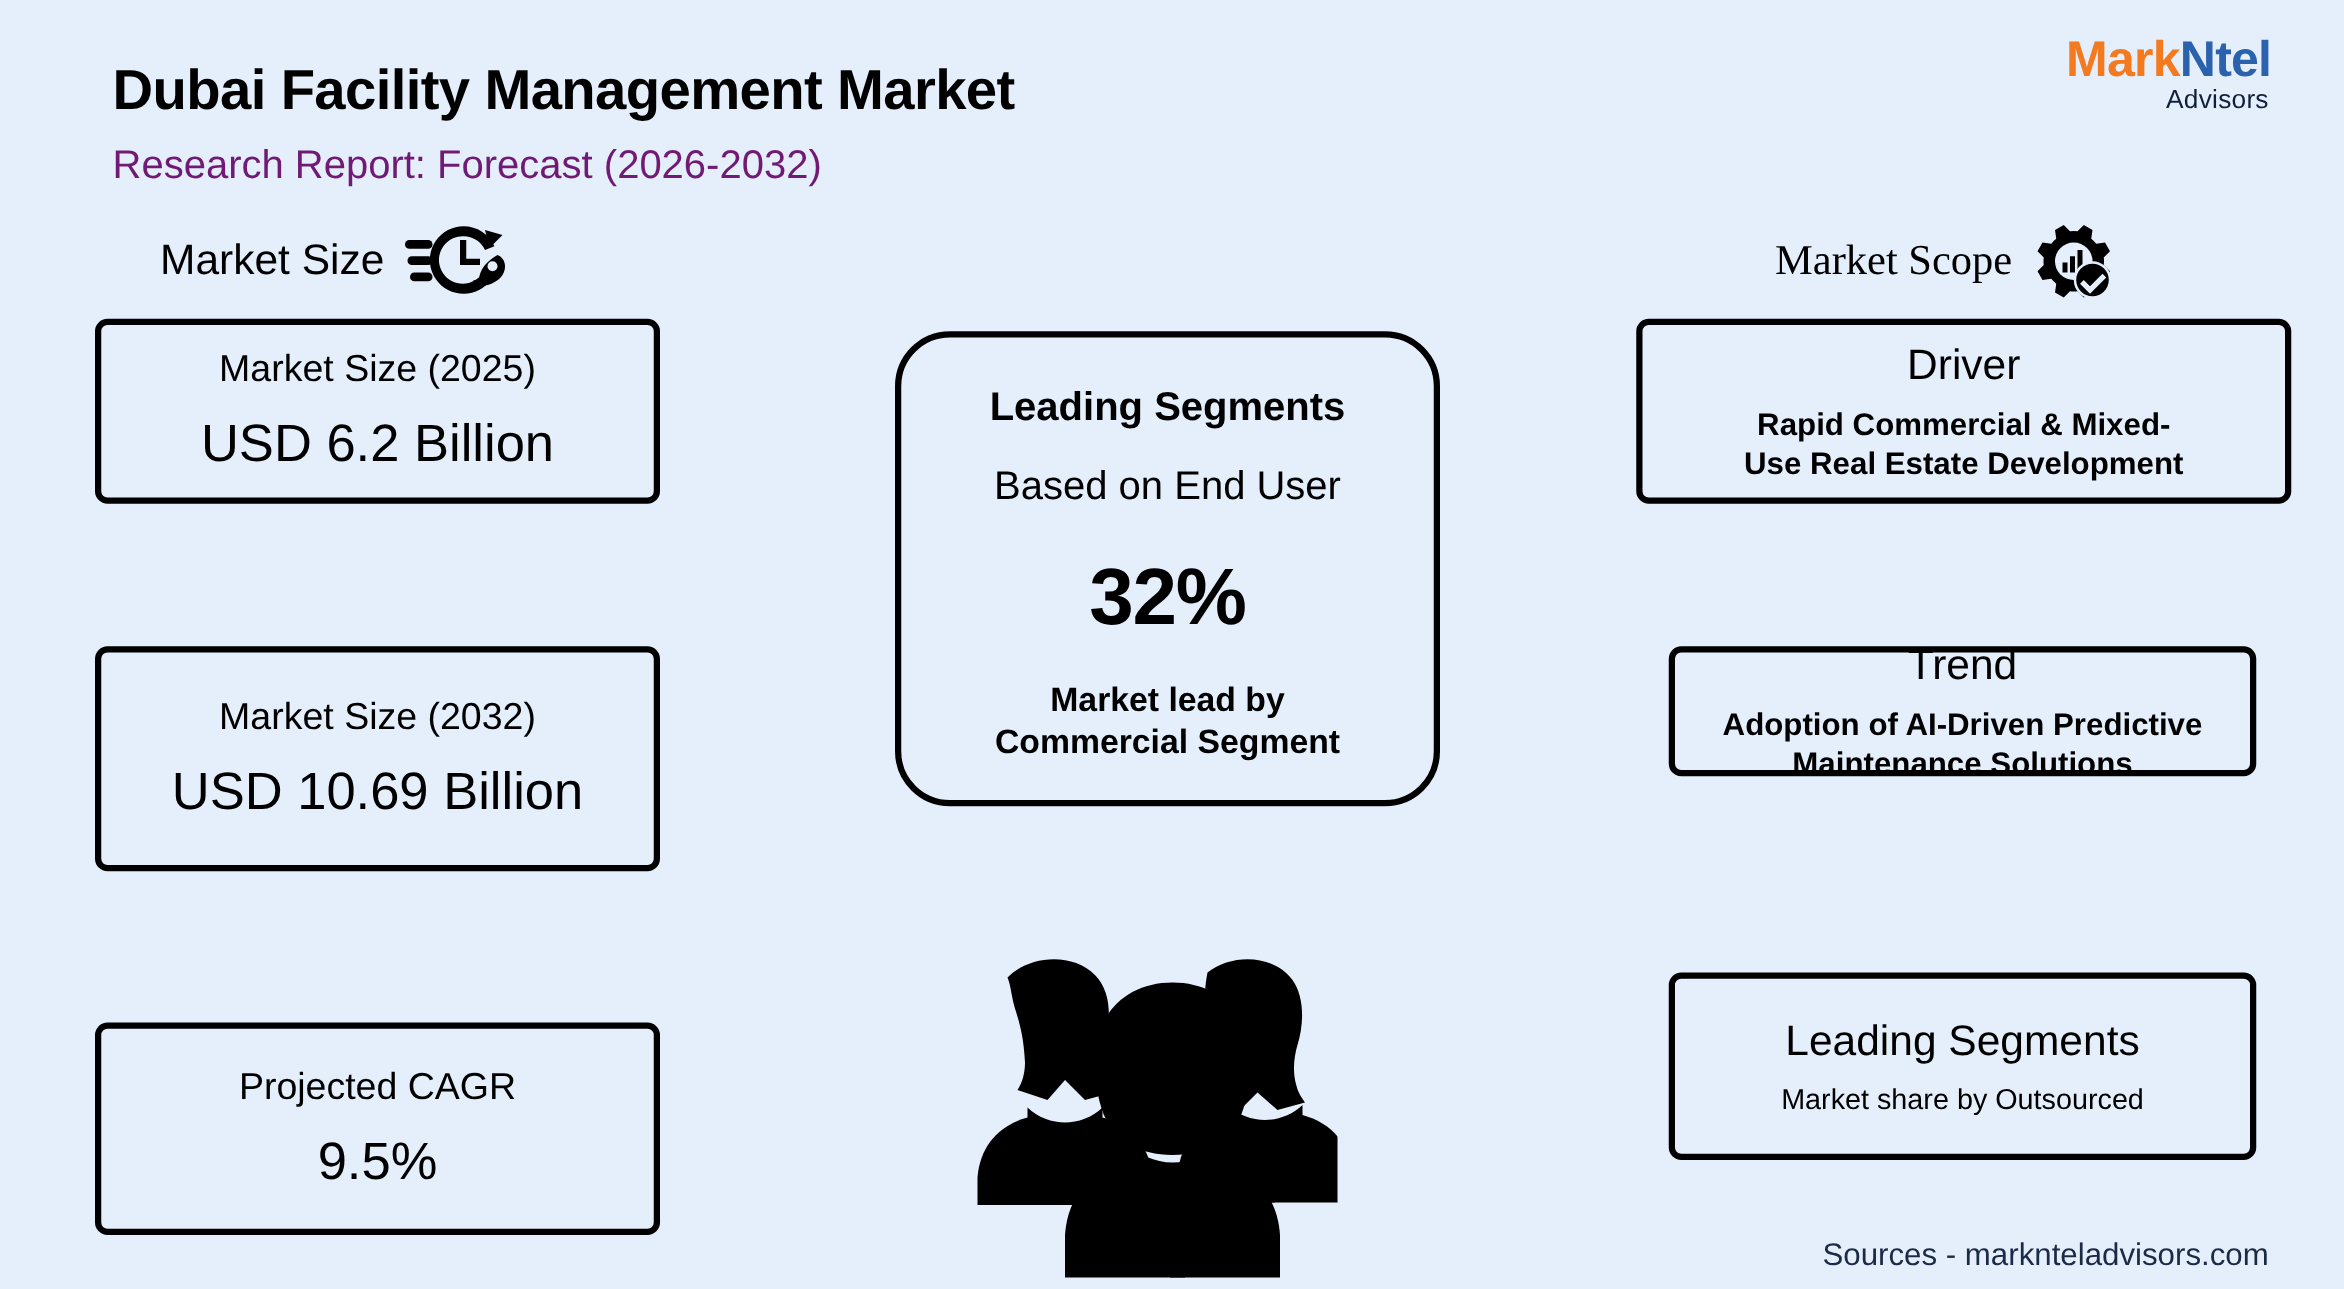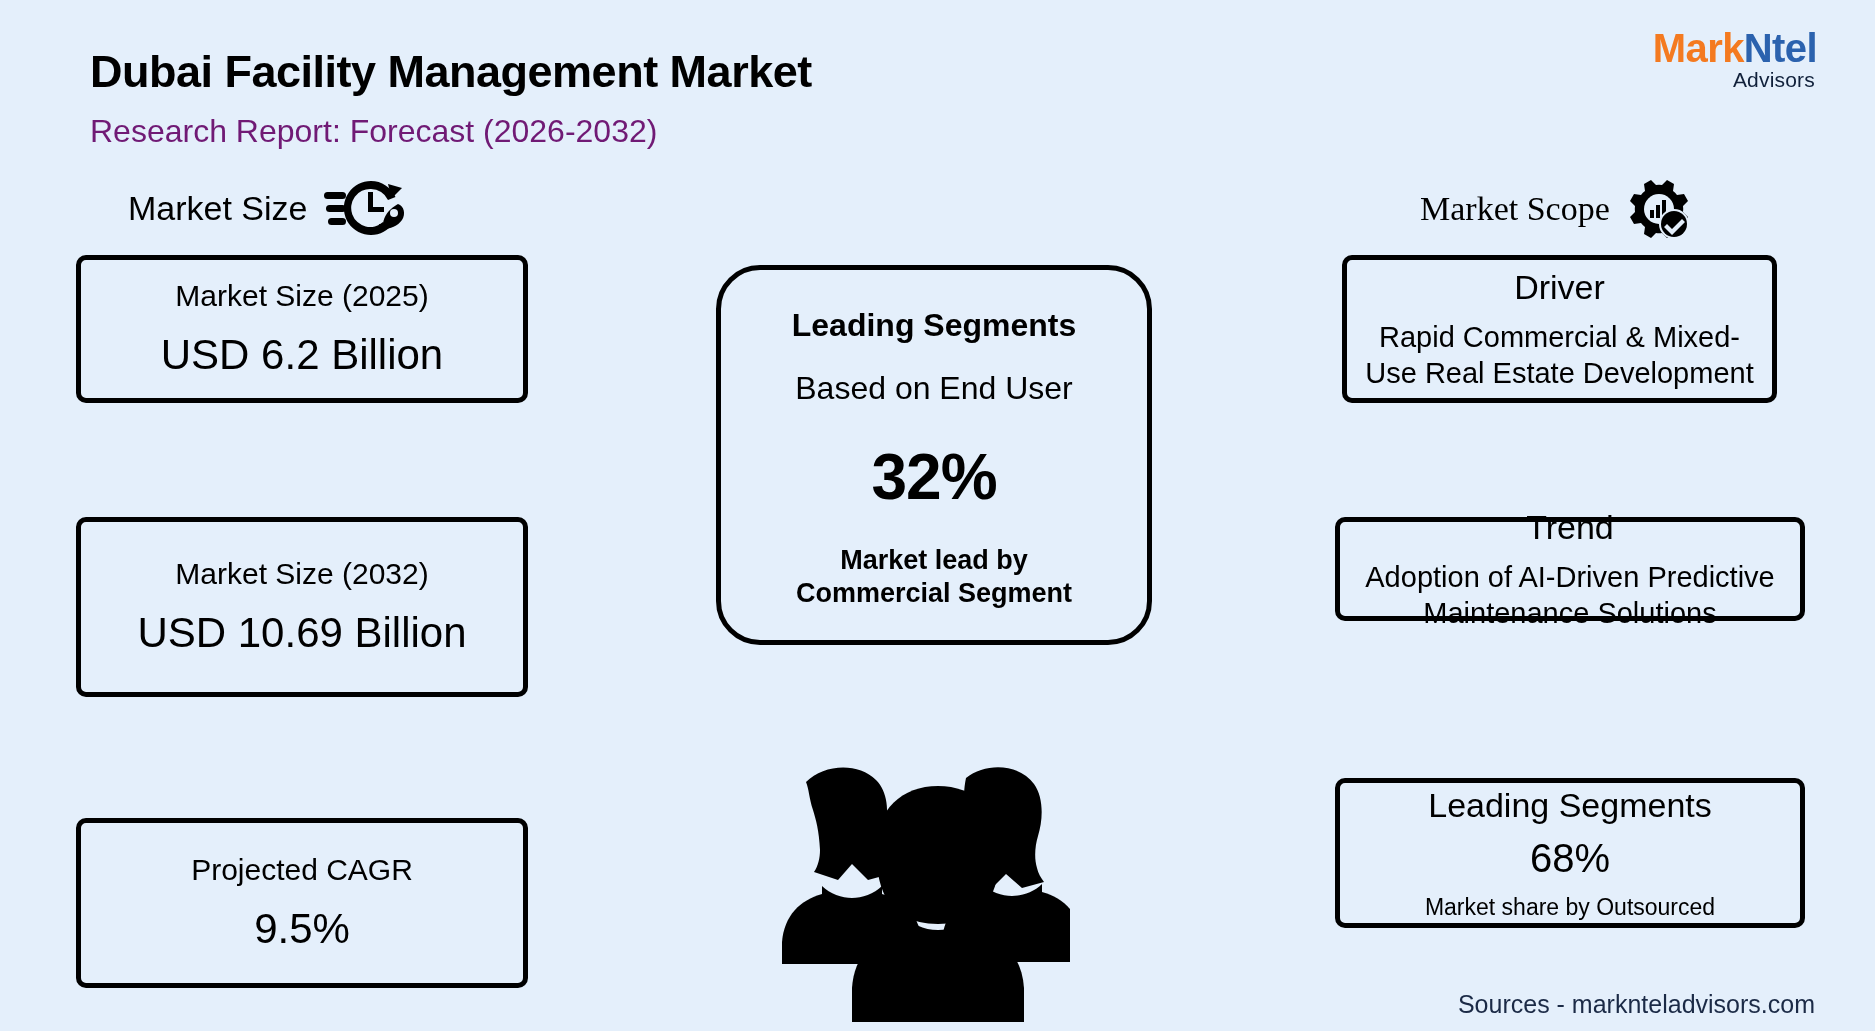--- a/index.html
+++ b/index.html
@@ -122,26 +122,26 @@
     font-size: 32px; font-weight: normal; margin-top: 24px;
   }
   .c-center .big {
     font-size: 64px; font-weight: bold; margin-top: 30px; letter-spacing: -1px;
   }
   .c-center .note {
     font-size: 27px; font-weight: bold; margin-top: 28px; line-height: 1.22;
   }
 
   
-  .c-driver  { left: 1342px; top: 255px; width: 435px; height: 148px; }
+  .c-driver  { left: 1309px; top: 255px; width: 524px; height: 148px; }
   .c-trend   { left: 1335px; top: 517px; width: 470px; height: 104px; }
   .c-leading { left: 1335px; top: 778px; width: 470px; height: 150px; }
 
   .r-title { font-size: 34px; font-weight: normal; }
-  .r-body  { font-size: 29px; font-weight: normal; margin-top: 12px; line-height: 1.24; }
+  .r-body  { font-size: 25px; font-weight: bold; margin-top: 12px; line-height: 1.24; }
   .r-pct   { font-size: 40px; font-weight: normal; margin-top: 8px; }
   .r-small { font-size: 23px; font-weight: normal; margin-top: 10px; }
 
   
   .people {
     position: absolute;
     left: 770px;
     top: 760px;
     width: 300px;
     height: 265px;
@@ -238,21 +238,20 @@
   </div>
 
   <div class="card c-trend">
     <span class="ln r-title">Trend</span>
     <span class="ln r-body">Adoption of AI-Driven Predictive</span>
     <span class="ln r-body" style="margin-top:0">Maintenance Solutions</span>
   </div>
 
   <div class="card c-leading">
     <span class="ln r-title">Leading Segments</span>
-    <span class="ln r-pct">68%</span>
     <span class="ln r-small">Market share by Outsourced</span>
   </div>
 
   <div class="people">
     <svg width="300" height="265" viewBox="0 0 300 265">
       <g fill="#000">
 
         <path d="M36 22 c18-18 52-20 70-2 c12 12 13 32 9 48 c-2 8 -3 22 -1 32 c1 6 3 10 6 14 l-22 6 l-16-16 l-14 16 l-24-8 c4-6 6-14 6-22 c-1-20 -4-30 -7-40 c-4-12 -4-21 -7-28 z"></path>
         <path d="M52 126 c8 8 20 12 30 12 c10 0 22-4 30-12 l0 18 l-30 24 l-30-24 z"></path>
         <path d="M52 134 c-22 6 -38 22 -40 48 l0 22 l78 0 l0-44 z"></path>

